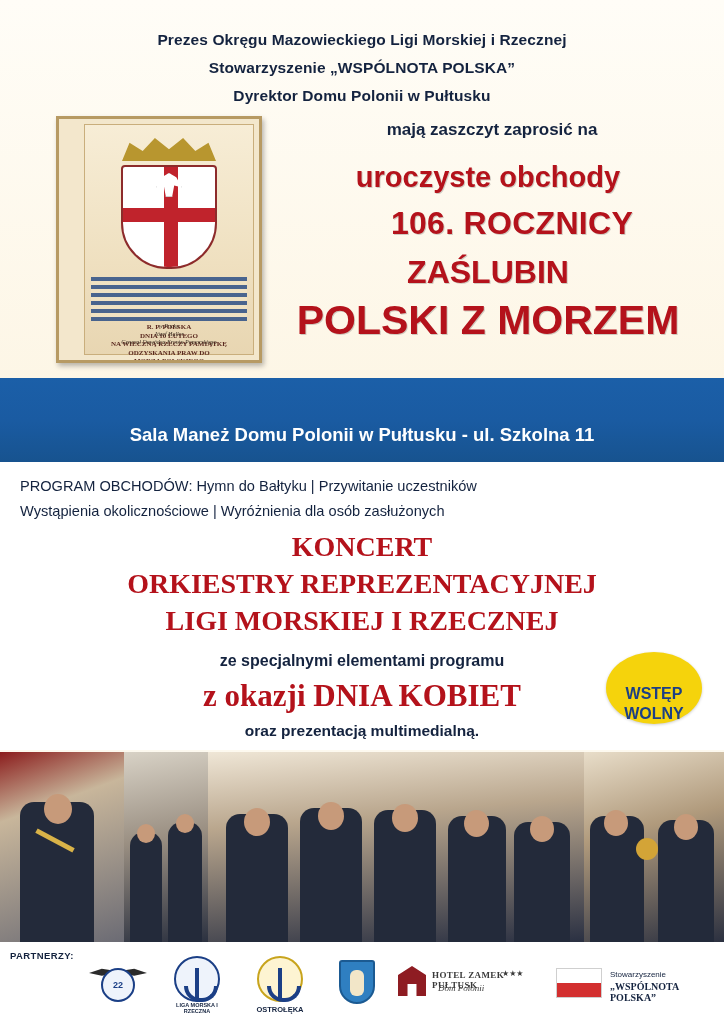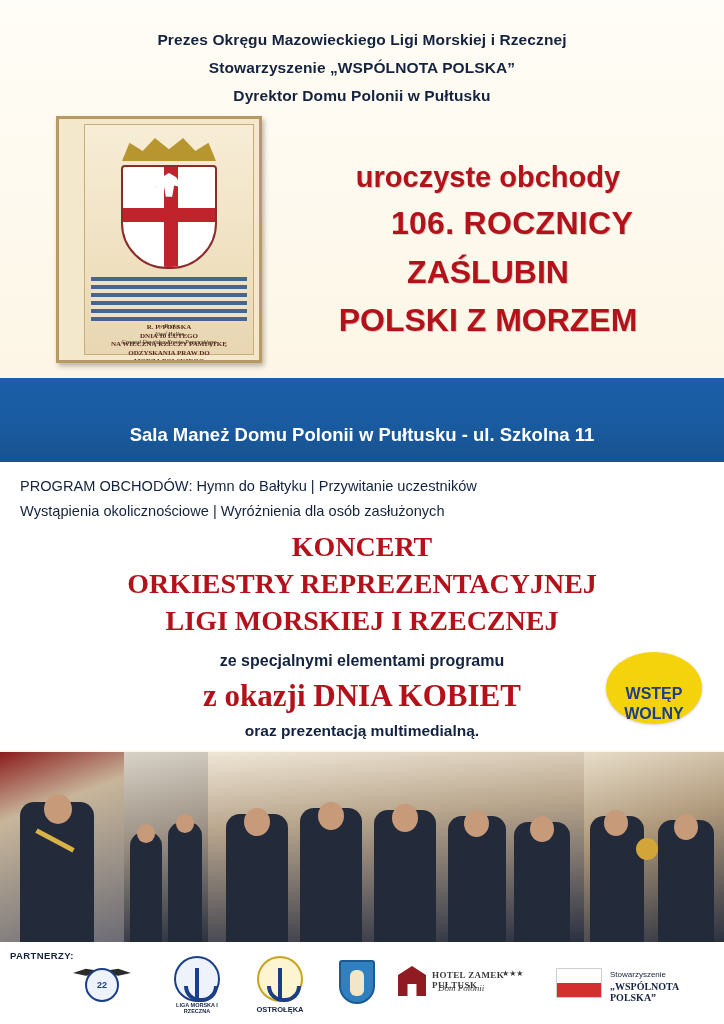--- a/index.html
+++ b/index.html
@@ -106,21 +106,21 @@
     left: 262px; top: 156px;
     width: 452px;
     text-align: center;
     color: #b4121b;
     font-weight: bold;
     text-shadow: 1px 1px 0 rgba(0,0,0,.18);
   }
   .headline .l1 { font-size: 29px; line-height: 42px; }
   .headline .l2 { font-size: 32px; line-height: 50px; letter-spacing: .3px; margin-left: 48px; }
   .headline .l3 { font-size: 32px; line-height: 48px; }
-  .headline .l4 { font-size: 32px; line-height: 48px; }
+  .headline .l4 { font-size: 41px; line-height: 48px; }
 
   
   .blue-band {
     position: absolute;
     left: 0; top: 378px;
     width: 724px; height: 84px;
     background: linear-gradient(180deg,#1b5fa8 0%, #1a5ba2 50%, #17538f 100%);
     color: #ffffff;
   }
   .band-date {
@@ -214,21 +214,21 @@
     left: 0; top: 942px;
     width: 724px; height: 82px;
     background: #ffffff;
   }
   .partners-label {
     position: absolute; left: 10px; top: 8px;
     font-size: 9.5px; font-weight: bold; color:#14233f;
     letter-spacing: .4px;
   }
   .logo { position: absolute; top: 10px; height: 62px; }
-  .l-22   { left: 70px;  width: 64px; }
+  .l-22   { left: 86px;  width: 64px; }
   .l-lm   { left: 166px; width: 62px; }
   .l-ostr { left: 248px; width: 64px; }
   .l-herb { left: 330px; width: 54px; }
   .l-zamek{ left: 398px; width: 126px; }
   .l-wp   { left: 556px; width: 156px; }
 
   .badge-circle {
     position:absolute; left:50%; top: 4px; transform: translateX(-50%);
     width: 46px; height: 46px; border-radius: 50%;
     border: 2px solid #1b3f86; background:#eef3fb;
@@ -328,20 +328,21 @@
 
         </div>
         <div class="cert-sign">
           <div>w Pucku</div>
           <div>Józef Haller</div>
           <div>Generał Dowódca Frontu Pomorskiego</div>
         </div>
       </div>
     </div>
 
+    <div class="invite">mają zaszczyt zaprosić na</div>
 
     <div class="headline">
       <div class="l1">uroczyste obchody</div>
       <div class="l2">106. ROCZNICY</div>
       <div class="l3">ZAŚLUBIN</div>
       <div class="l4">POLSKI Z MORZEM</div>
     </div>
   </div>
 
   <div class="blue-band">

